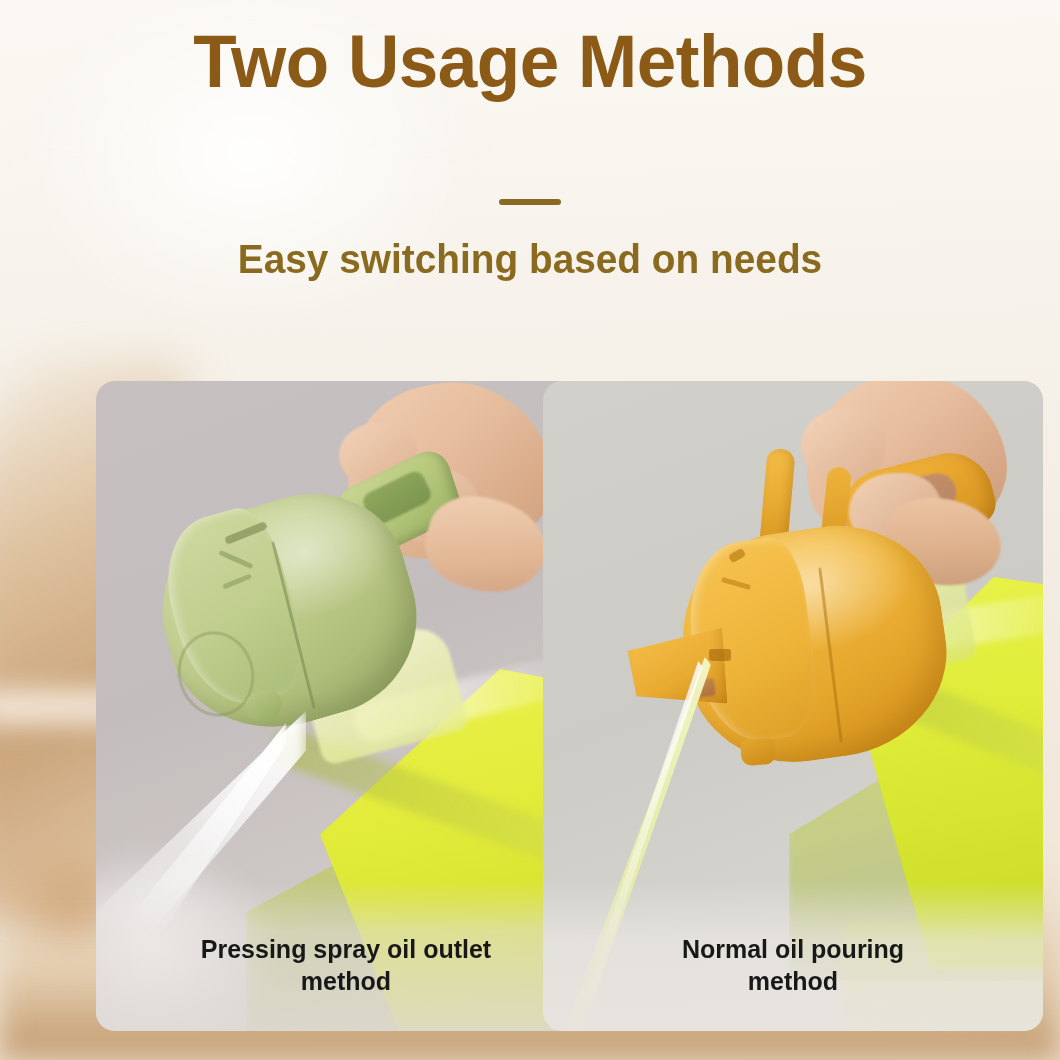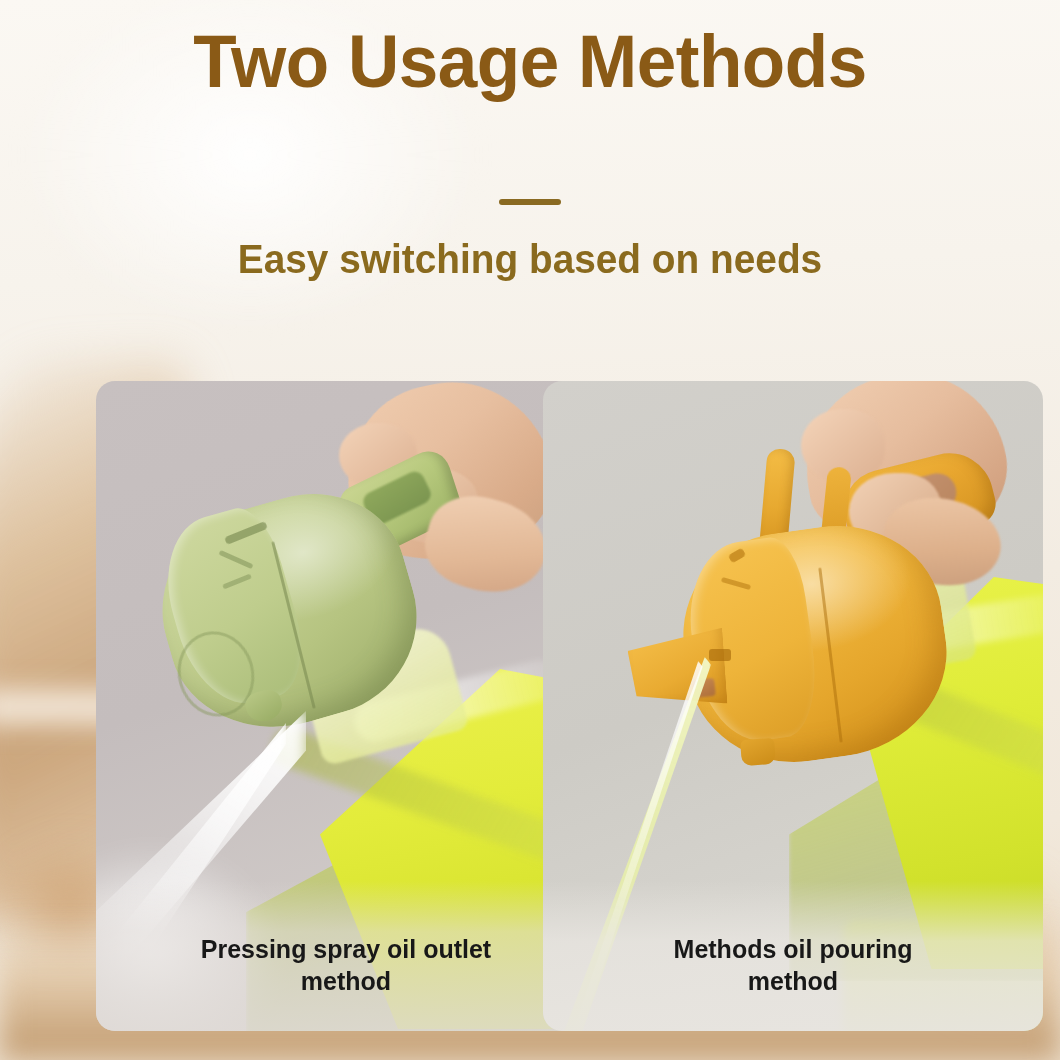--- a/index.html
+++ b/index.html
@@ -511,18 +511,18 @@
     <div class="R-spout    spout"></div>
     <div class="R-spout-slot spout"></div>
     <div class="R-spout-gap  spout"></div>
     <div class="R-nub      cap2"></div>
 
     <div class="R-stream    stream"></div>
     <div class="R-stream-hl stream"></div>
 
     <div class="cap-wash"></div>
     <div class="caption">
-      <span>Methods oil pouring</span><br>
+      <span>Normal oil pouring</span><br>
       <span>method</span>
     </div>
   </div>
 
 </div>
 
 </body></html>

